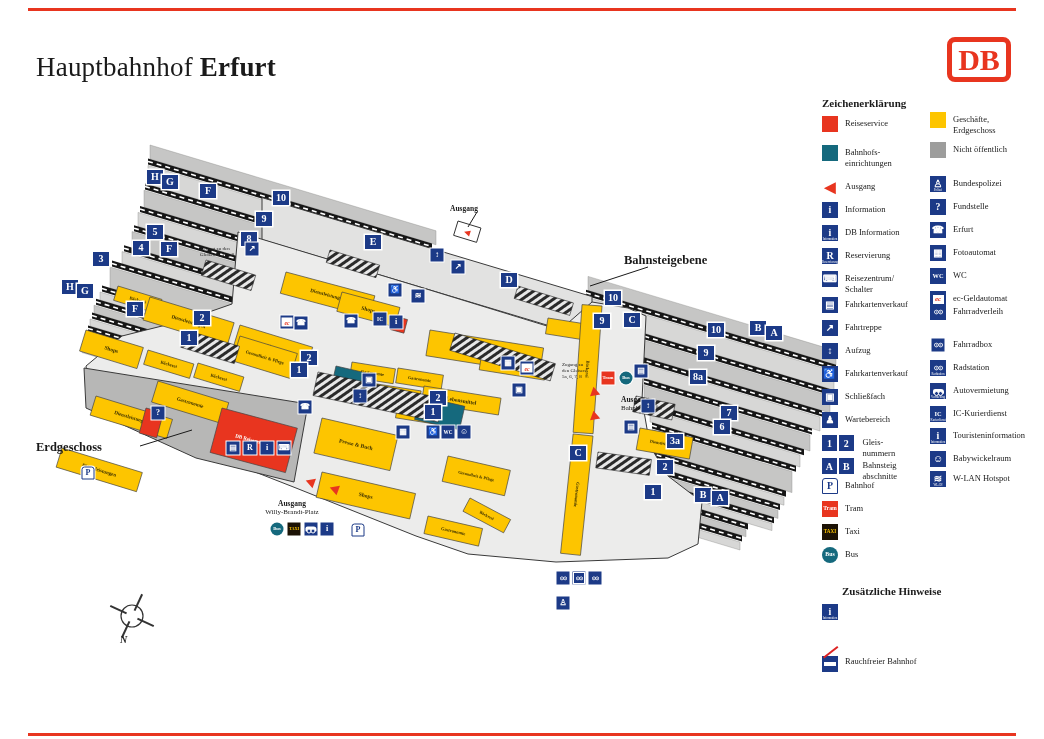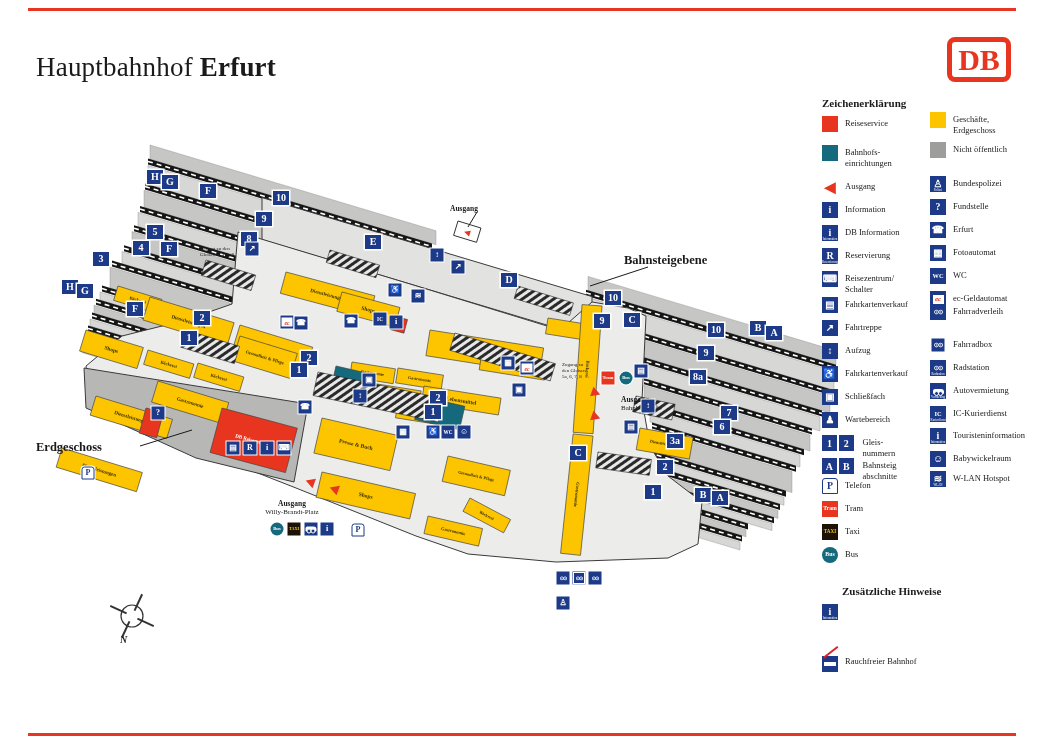--- a/index.html
+++ b/index.html
@@ -416,21 +416,21 @@
           <span class="bx" style="background: rgb(28, 58, 135); font-size: 9.92px; width: 15.04px; height: 16px;">A</span>
           <span class="bx" style="background: rgb(28, 58, 135); font-size: 9.92px; width: 15.04px; height: 16px;">B</span>
         </div>
         <div class="lbl" style="width: 84px;">Bahnsteig
 abschnitte</div>
       </div>
       <div class="lg-item" style="left: 822px; top: 478px;">
         <div class="ic ic-park" style="height: 16px; width: 16px;">
           <span class="g" style="font-size: 9.92px;">P</span>
         </div>
-        <div class="lbl" style="width: 84px;">Telefon</div>
+        <div class="lbl" style="width: 84px;">Bahnhof</div>
       </div>
       <div class="lg-item" style="left: 822px; top: 501px;">
         <div class="ic ic-tram" style="height: 16px; width: 16px; background: rgb(232, 53, 31);">
           <span class="g" style="font-size: 5.76px;">Tram</span>
         </div>
         <div class="lbl" style="width: 84px;">Tram</div>
       </div>
       <div class="lg-item" style="left: 822px; top: 524px;">
         <div class="ic ic-taxi" style="height: 16px; width: 16px; background: rgb(28, 18, 5);">
           <span class="g" style="font-size: 5.12px; color: rgb(253, 197, 0);">TAXI</span>

